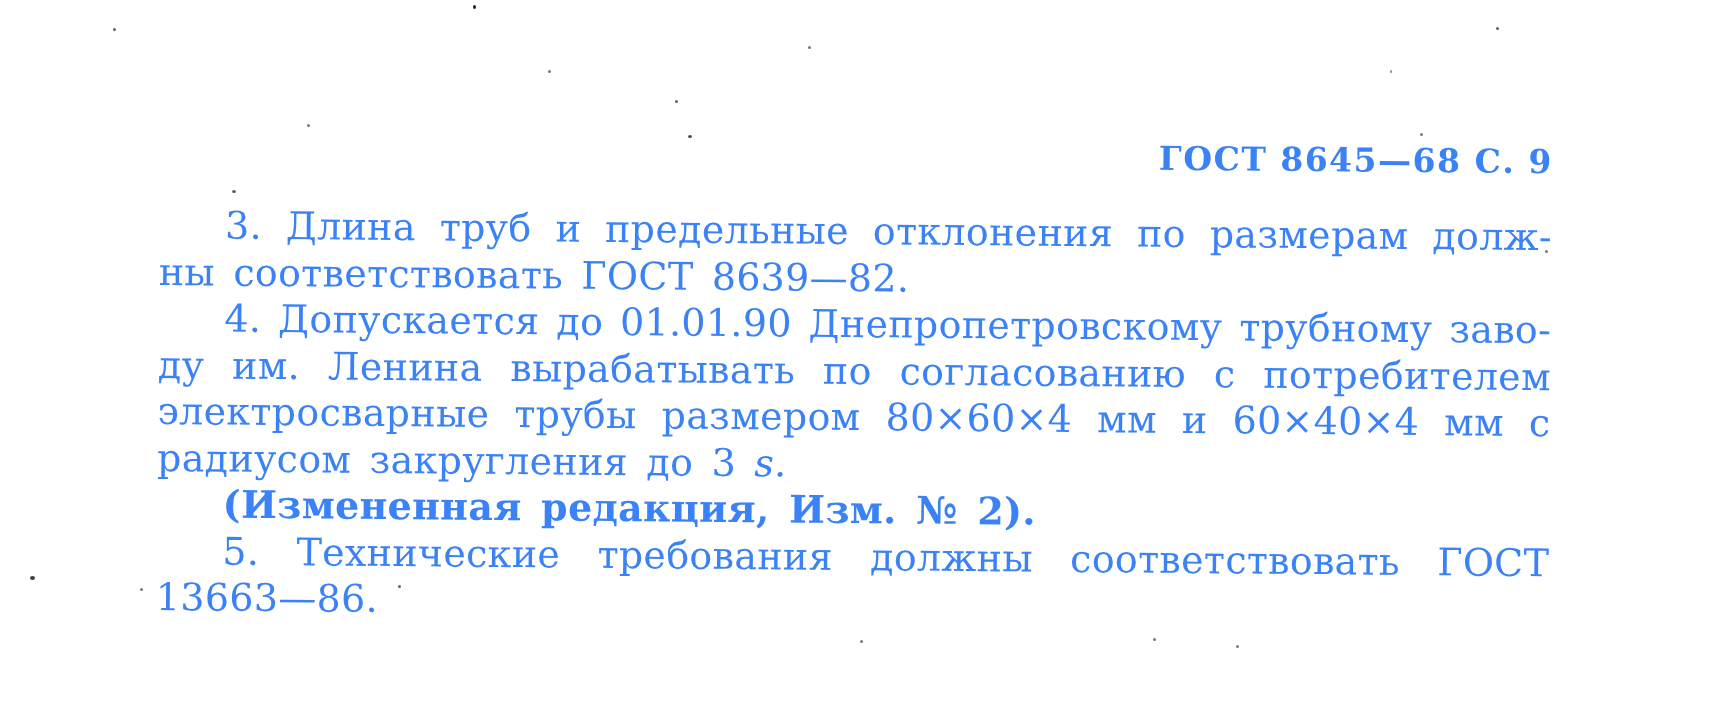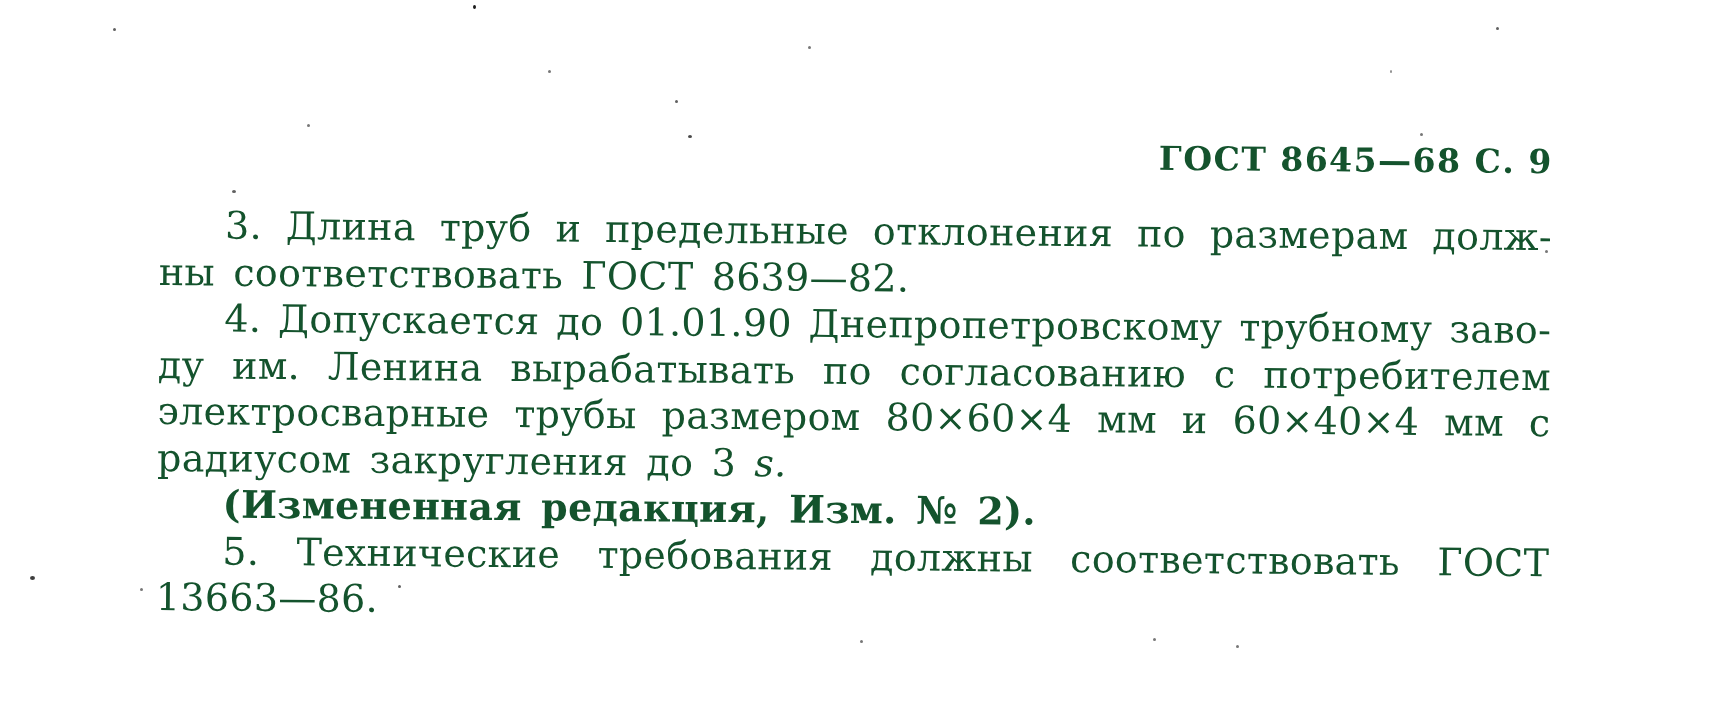--- a/index.html
+++ b/index.html
@@ -7,21 +7,21 @@
     padding: 0;
     background: #ffffff;
   }
   .page {
     position: relative;
     width: 1723px;
     height: 713px;
     background: #ffffff;
     overflow: hidden;
     font-family: "DejaVu Serif", "Liberation Serif", serif;
-    color: #14532d;
+    color: #3b82f6;
   }
   .textblock {
     position: absolute;
     left: 160px;
     top: 128px;
     width: 1393px;
     transform: rotate(0.5deg);
     transform-origin: 0 0;
   }
   .header-line {

